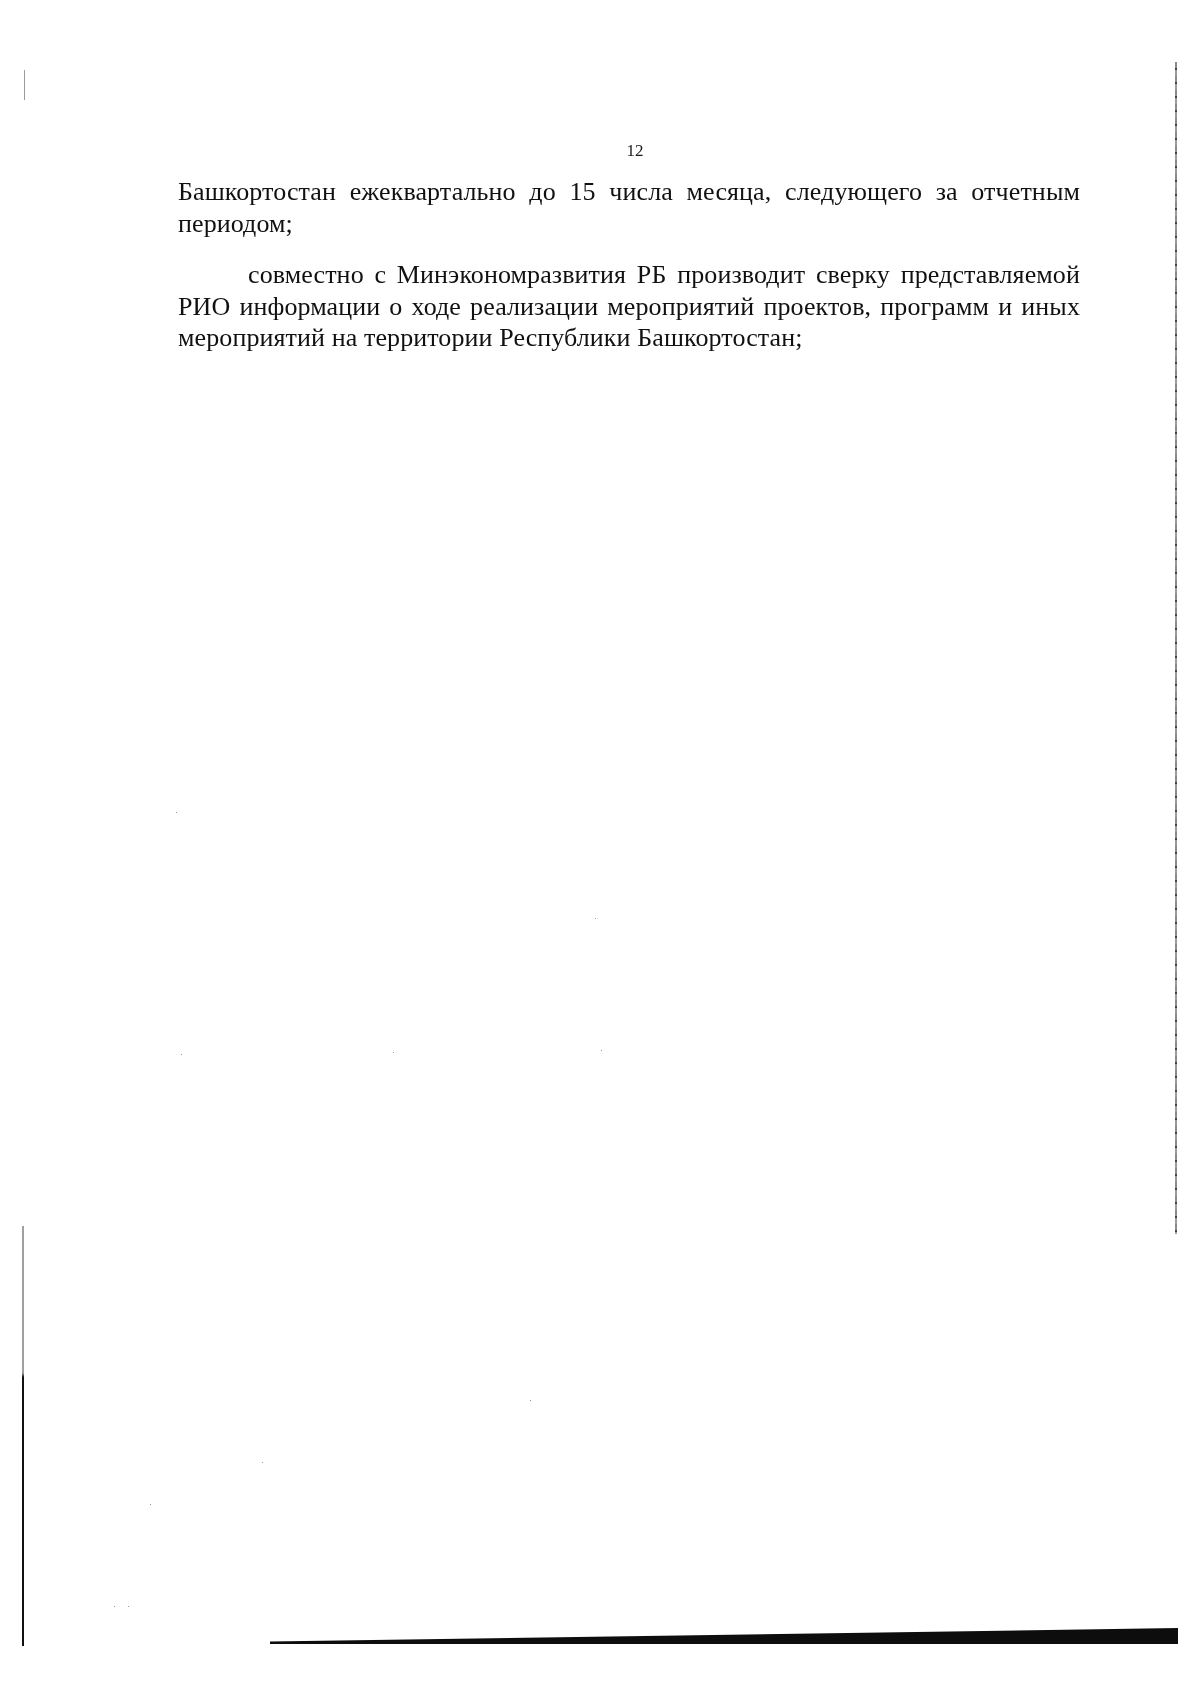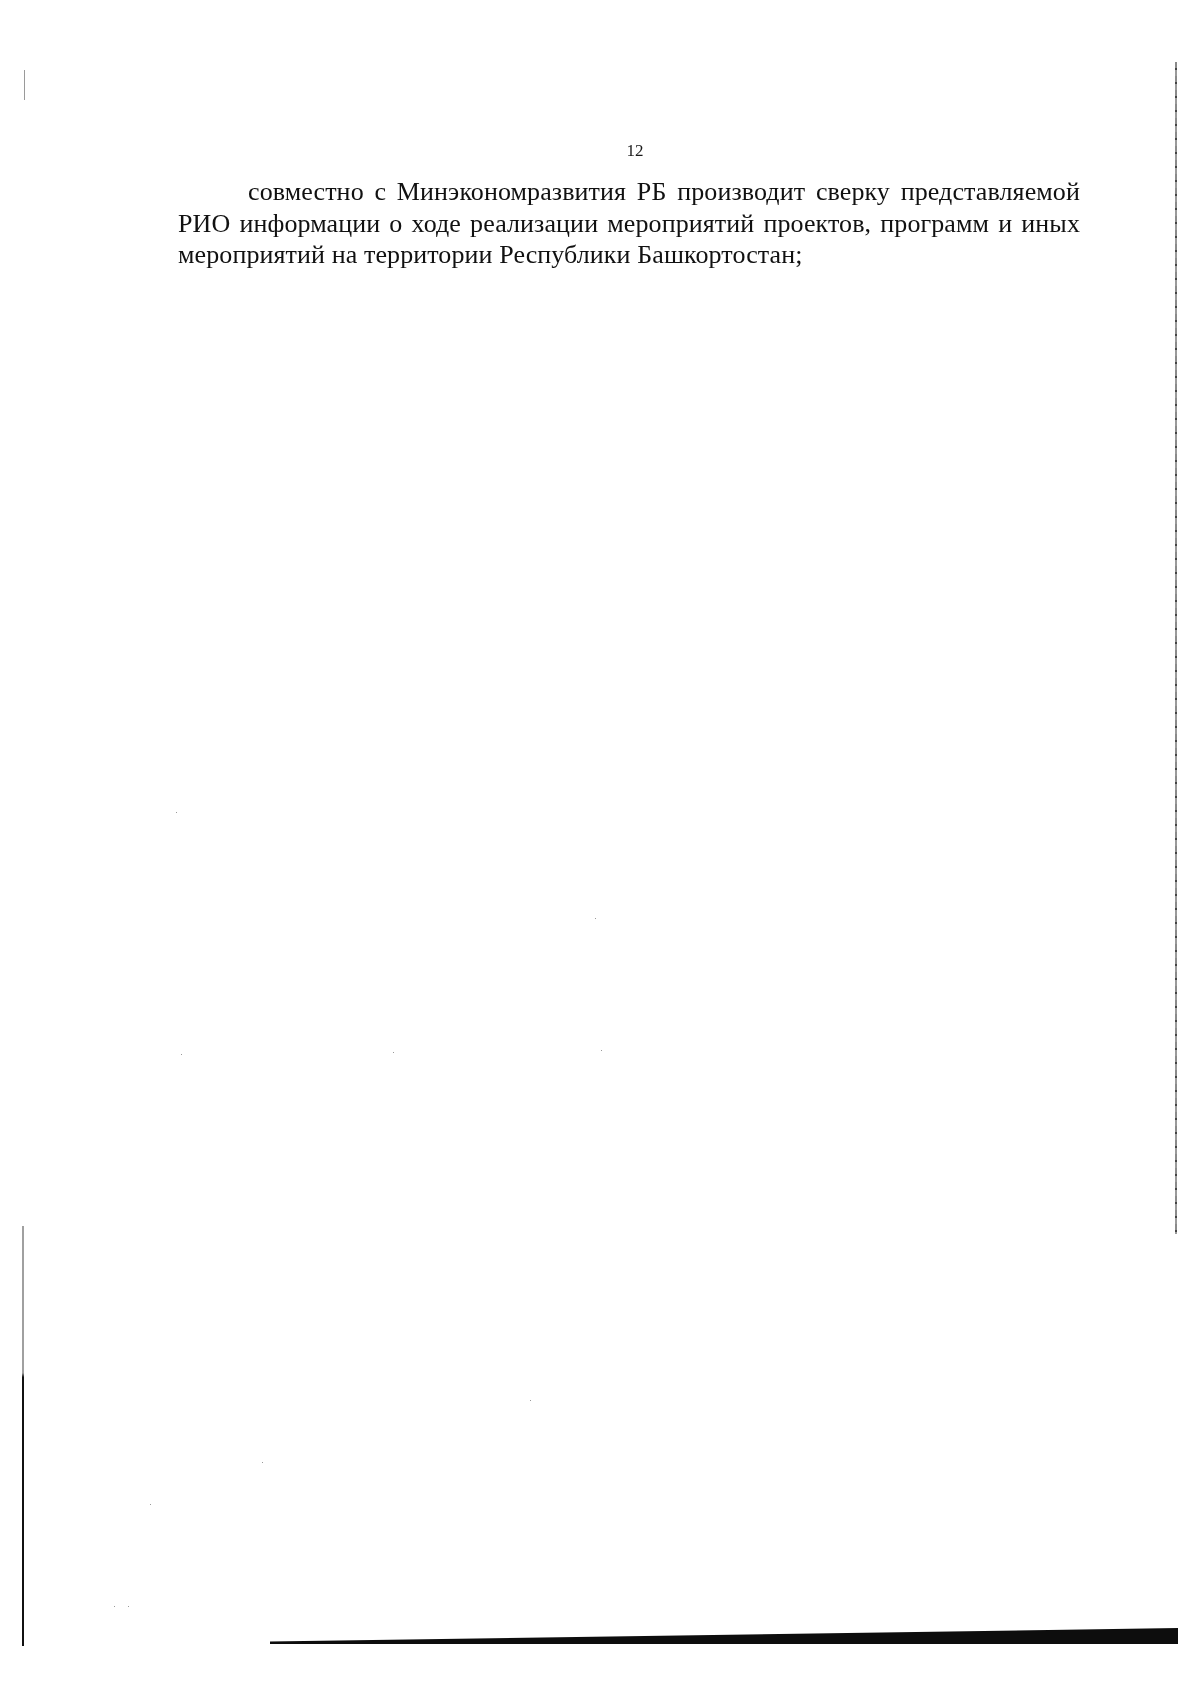--- a/index.html
+++ b/index.html
@@ -35,20 +35,21 @@
       text-align: justify;
       letter-spacing: 0.1px;
     }
     .body-text p {
       margin: 0;
       text-align: justify;
       text-align-last: left;
     }
     .body-text p.indent {
       text-indent: 70px;
+      margin-top: 20px;
     }
     .scan-edge {
       position: absolute;
       background: #7a7a7a;
     }
     .scan-edge.right {
       left: 1175px;
       top: 62px;
       width: 2px;
       height: 1172px;
@@ -85,20 +86,21 @@
       background: #999;
     }
   </style>
 </head>
 <body>
 
 <div class="page">
   <div class="page-number">12</div>
 
   <div class="body-text">
+    <p>Башкортостан ежеквартально до 15 числа месяца, следующего за отчетным периодом;</p>
     <p class="indent">совместно с Минэкономразвития РБ производит сверку представляемой РИО информации о ходе реализации мероприятий проектов, программ и иных мероприятий на территории Республики Башкортостан;</p>
   </div>
 
   <div class="scan-edge right"></div>
   <div class="scan-edge left-top"></div>
   <div class="scan-edge left-bottom"></div>
   <div class="scan-bar"></div>
 
   <div class="speck" style="left:176px;top:812px;"></div>
   <div class="speck" style="left:181px;top:1054px;"></div>

